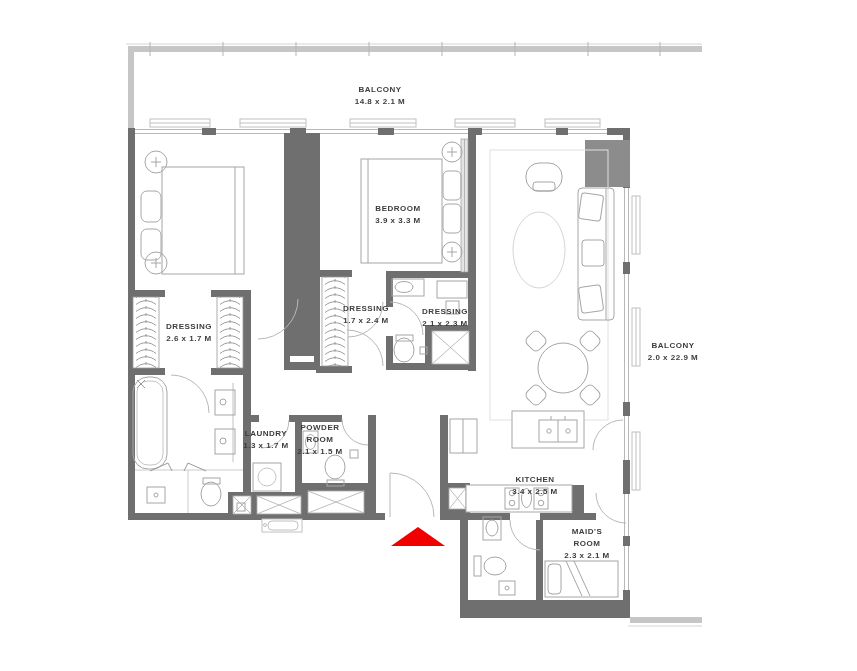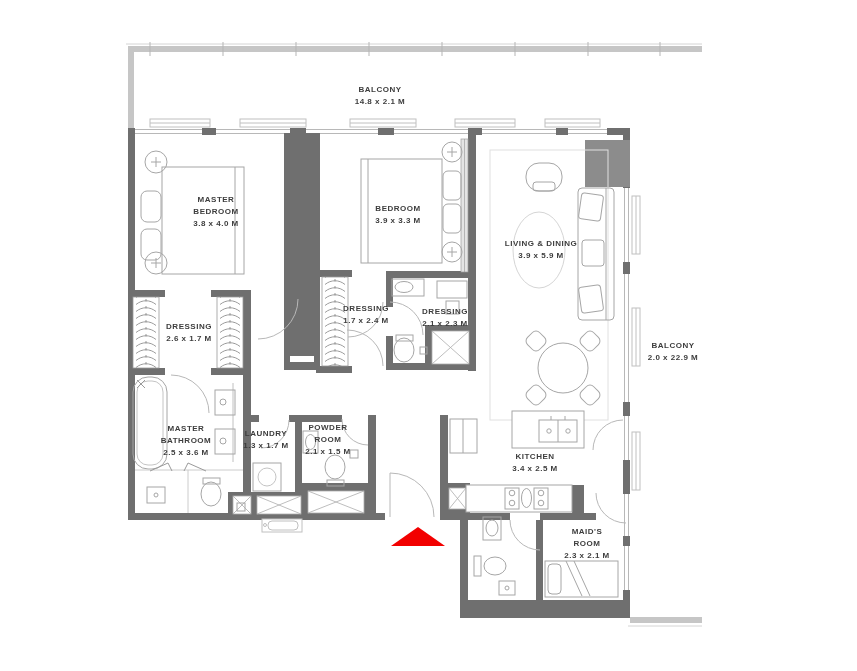--- a/index.html
+++ b/index.html
@@ -323,57 +323,45 @@
         <line x1="574" y1="561" x2="590" y2="596"></line>
   </g>
 
   <polygon points="391,546 445,546 418,527" fill="#f20000"></polygon>
 </svg>
 
   <div class="room-label" style="left:335px;top:84px;width:90px">
     <div class="rn">BALCONY</div>
     <div class="rd">14.8 x 2.1 M</div>
   </div>
-  <div class="room-label" style="left:180px;top:194px;width:72px">
-    <div class="rn">MASTER BEDROOM</div>
-    <div class="rd">3.8 x 4.0 M</div>
-  </div>
   <div class="room-label" style="left:353px;top:203px;width:90px">
     <div class="rn">BEDROOM</div>
     <div class="rd">3.9 x 3.3 M</div>
   </div>
-  <div class="room-label" style="left:491px;top:238px;width:100px">
-    <div class="rn">LIVING &amp; DINING</div>
-    <div class="rd">3.9 x 5.9 M</div>
-  </div>
   <div class="room-label" style="left:149px;top:321px;width:80px">
     <div class="rn">DRESSING</div>
     <div class="rd">2.6 x 1.7 M</div>
   </div>
   <div class="room-label" style="left:326px;top:303px;width:80px">
     <div class="rn">DRESSING</div>
     <div class="rd">1.7 x 2.4 M</div>
   </div>
   <div class="room-label" style="left:405px;top:306px;width:80px">
     <div class="rn">DRESSING</div>
     <div class="rd">2.1 x 2.3 M</div>
   </div>
-  <div class="room-label" style="left:149px;top:423px;width:74px">
-    <div class="rn">MASTER BATHROOM</div>
-    <div class="rd">2.5 x 3.6 M</div>
-  </div>
   <div class="room-label" style="left:229px;top:428px;width:74px">
     <div class="rn">LAUNDRY</div>
     <div class="rd">1.3 x 1.7 M</div>
   </div>
-  <div class="room-label" style="left:302px;top:422px;width:52px">
+  <div class="room-label" style="left:294px;top:422px;width:52px">
     <div class="rn">POWDER ROOM</div>
     <div class="rd">2.1 x 1.5 M</div>
   </div>
-  <div class="room-label" style="left:495px;top:451px;width:80px">
+  <div class="room-label" style="left:495px;top:474px;width:80px">
     <div class="rn">KITCHEN</div>
     <div class="rd">3.4 x 2.5 M</div>
   </div>
   <div class="room-label" style="left:560px;top:526px;width:54px">
     <div class="rn">MAID'S ROOM</div>
     <div class="rd">2.3 x 2.1 M</div>
   </div>
   <div class="room-label" style="left:628px;top:340px;width:90px">
     <div class="rn">BALCONY</div>
     <div class="rd">2.0 x 22.9 M</div>

